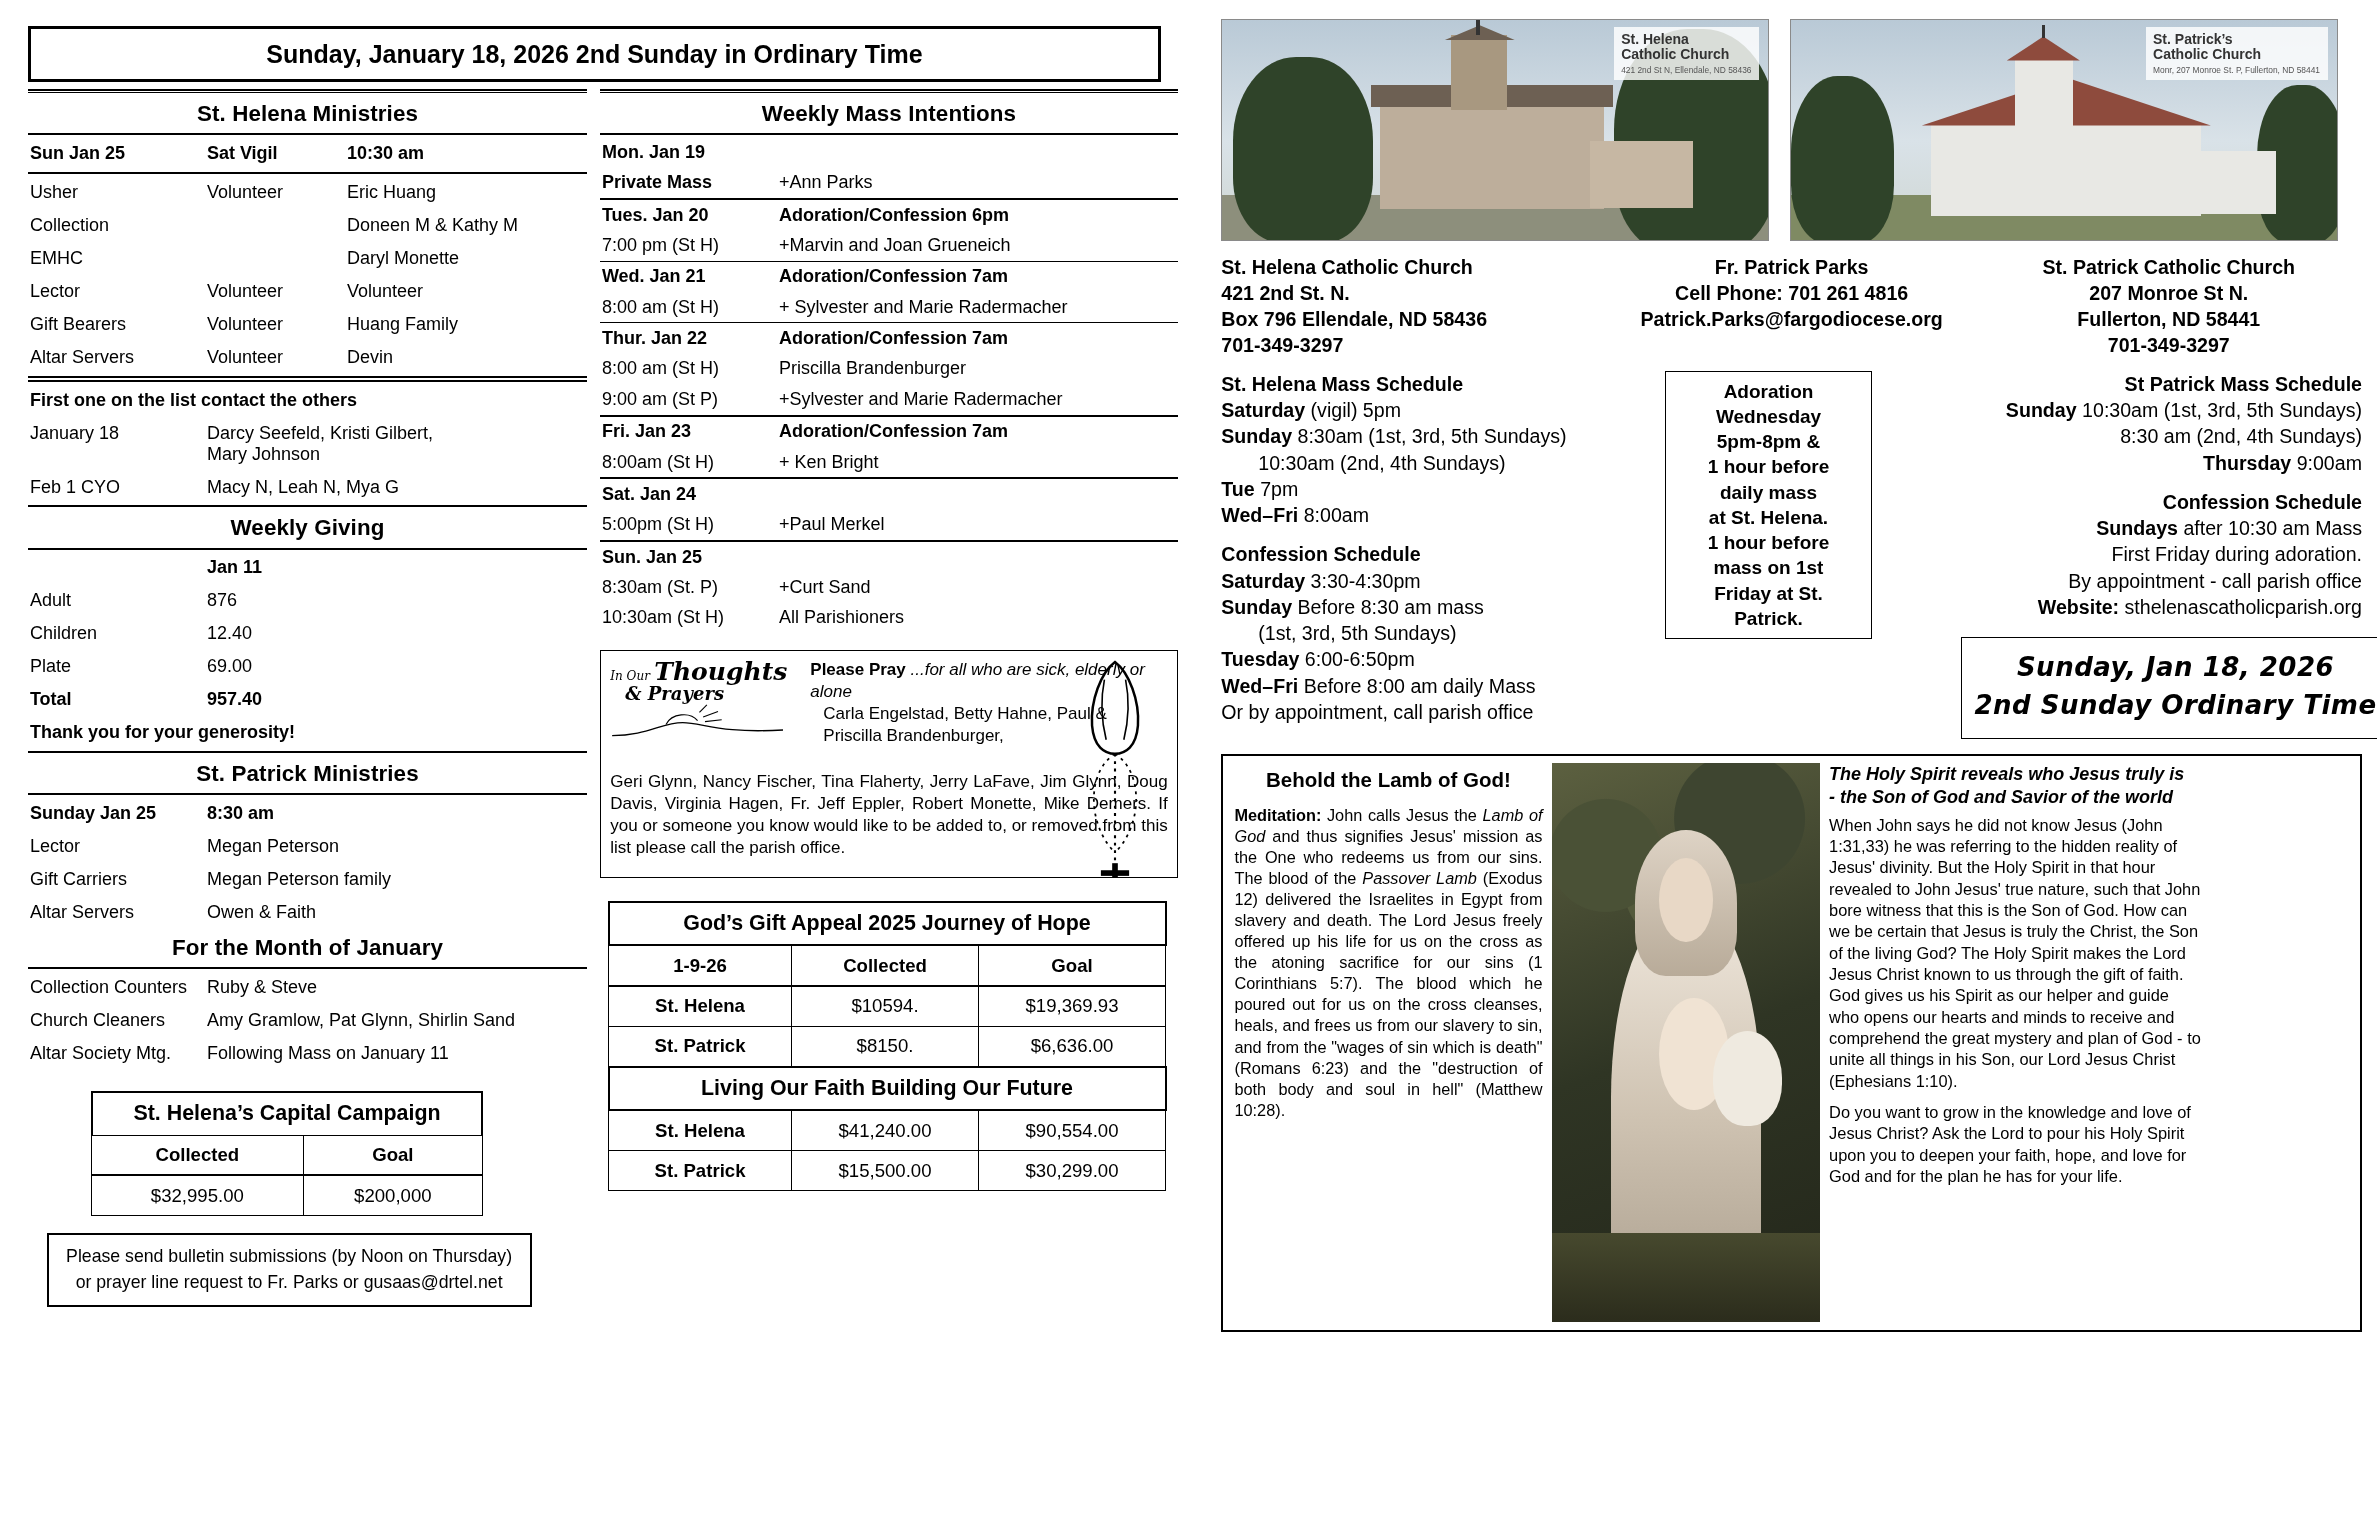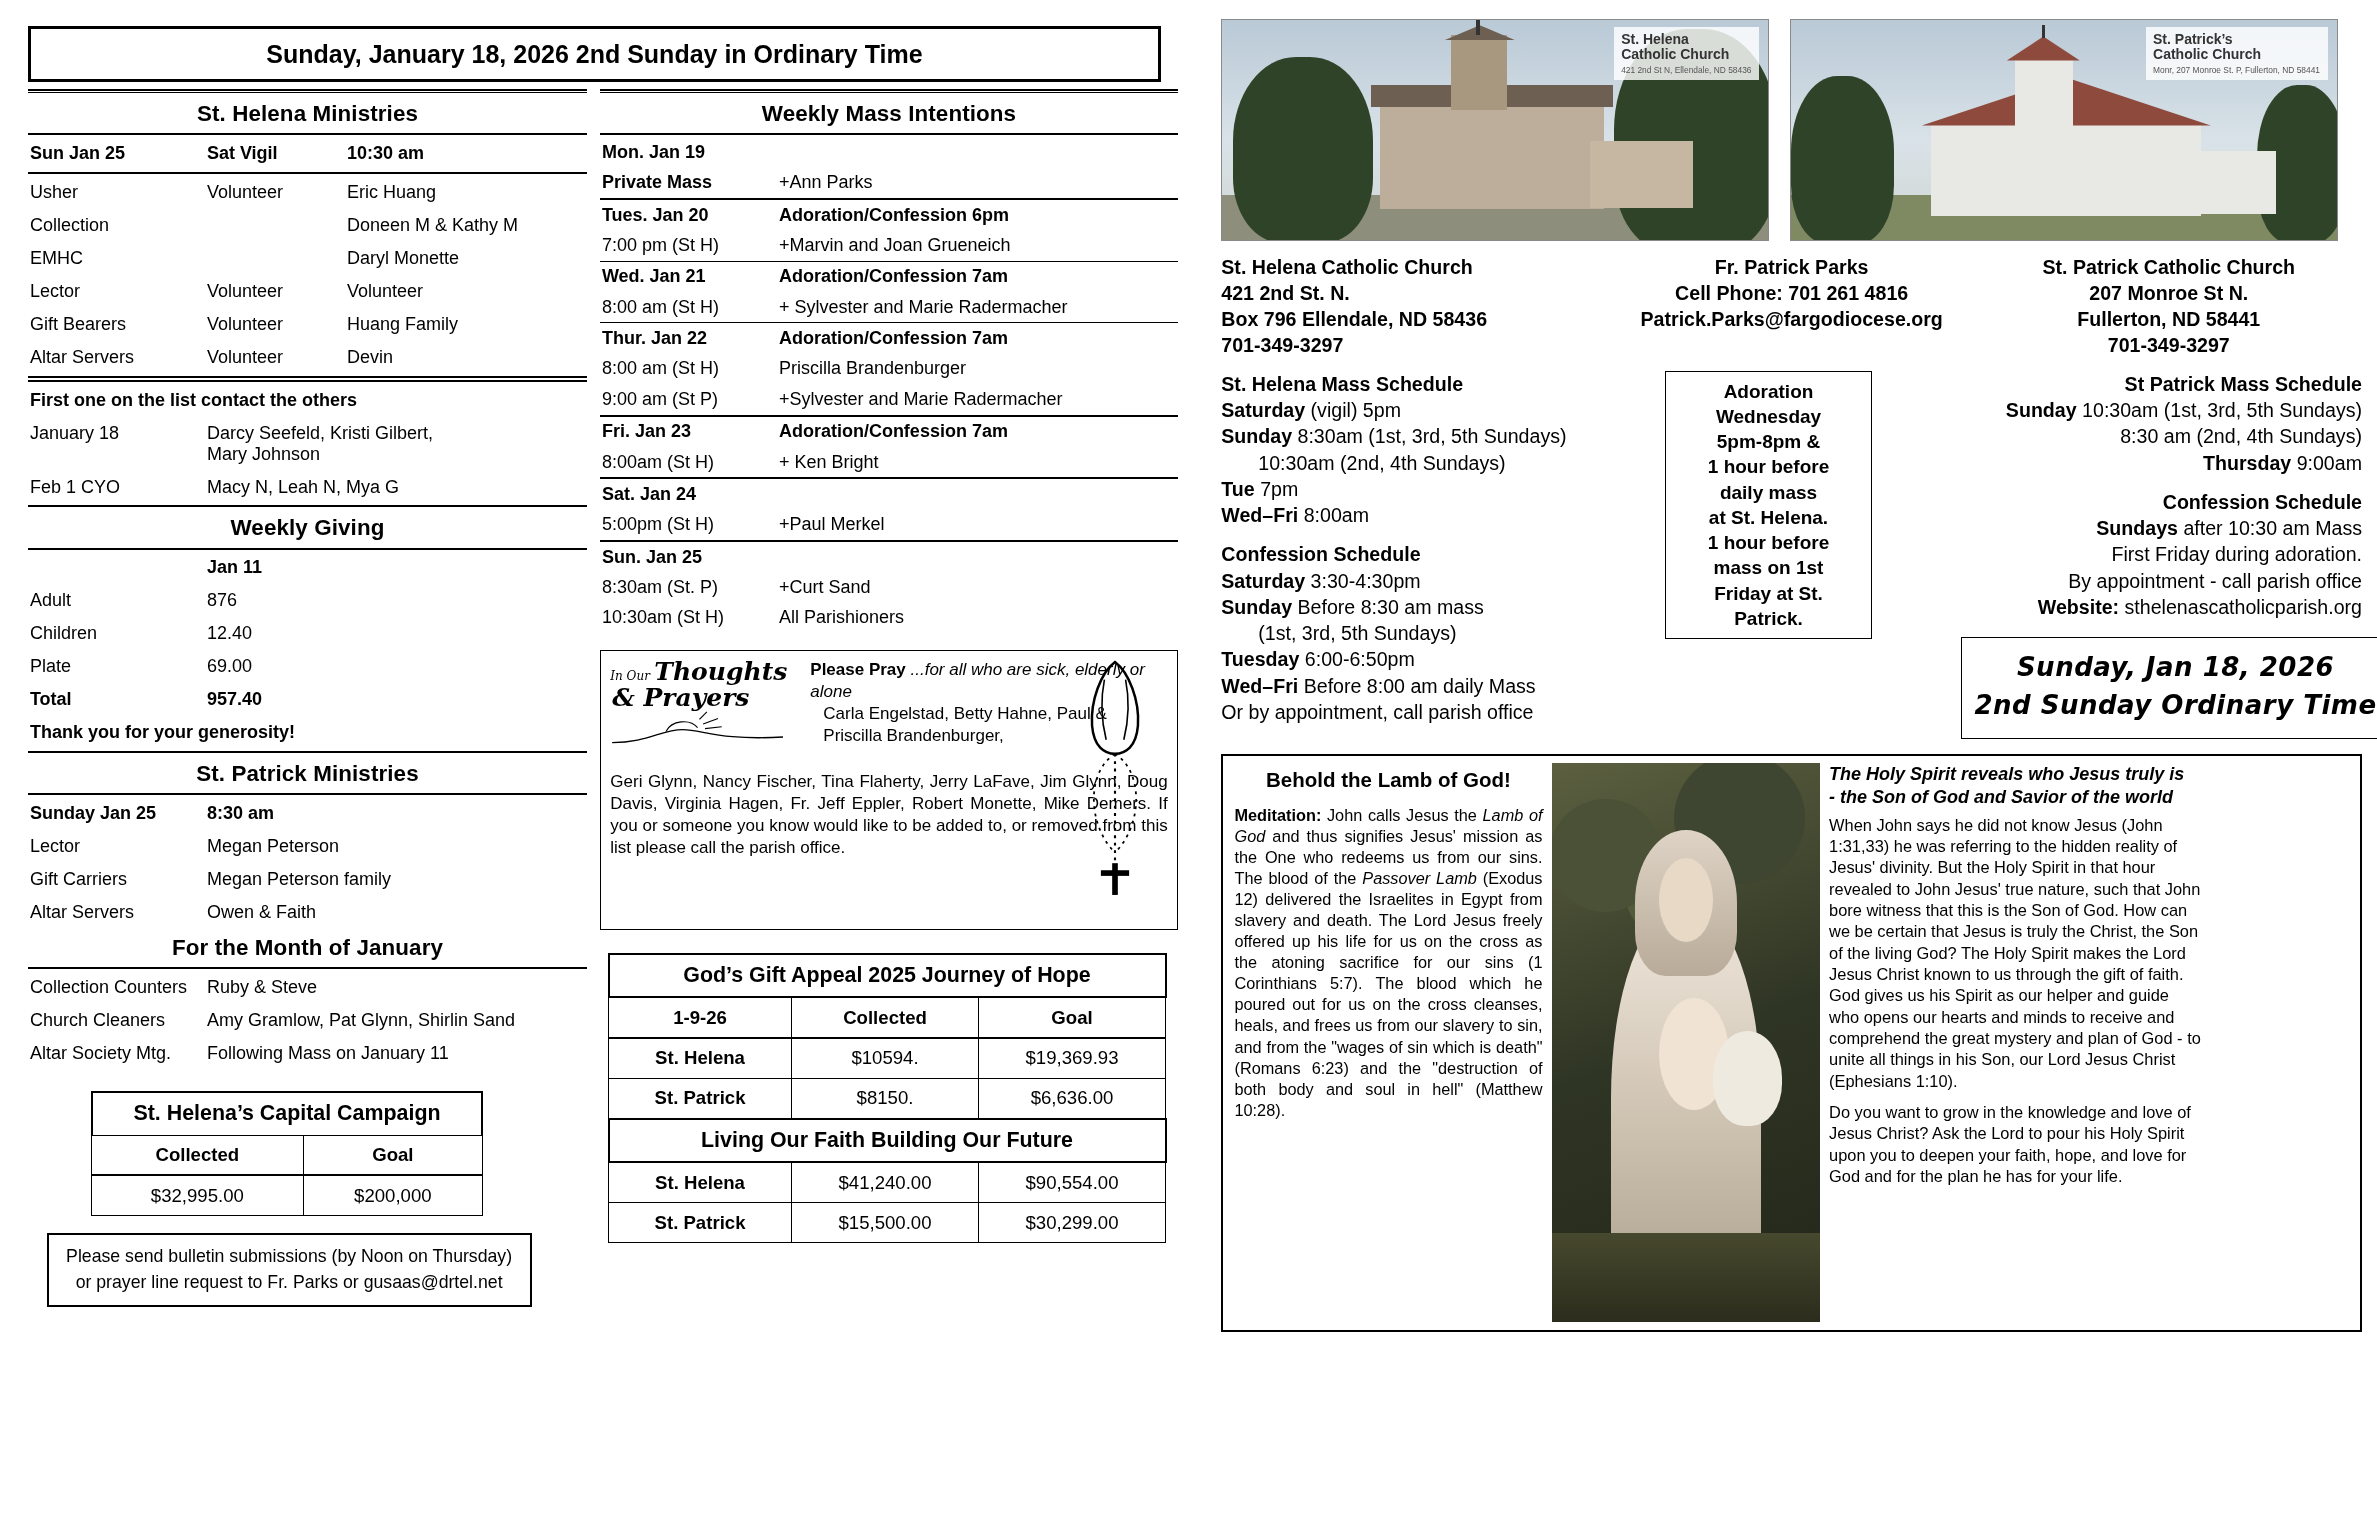--- a/index.html
+++ b/index.html
@@ -50,31 +50,31 @@
   tr.thinline td { border-top: 1.1px solid #000; }
 
   
   .prayer-box {
     border: 1.9px solid #000;
     margin-top: 17px;
     padding: 7.5px 9.3px 9.3px 9.3px;
     font-size: 17px;
     line-height: 1.30;
     position: relative;
-    height: 280px;
+    height: 228px;
     overflow: hidden;
   }
   .prayer-logo {
     float: left; width: 191px; height: 112px; margin-right: 5.6px;
     font-family: "DejaVu Serif", serif;
     font-style: italic; font-size: 14px; line-height:1.05;
   }
   .pl1 { font-size: 12px; }
   .pl2 { font-size: 25px; font-weight:bold; }
-  .pl3 { font-size: 25px; font-weight:bold; margin-left: 2px;}
+  .pl3 { font-size: 18px; font-weight:bold; margin-left: 15px;}
   .hands {
     position: absolute; right: 5.6px; top: 3.7px; width: 112px; height: 247px;
   }
   .pray-lead { font-weight: bold; }
   .pray-ital { font-style: italic; }
 
   
   .gg-wrap { margin-top: 22.4px; width: 559px; margin-left: 7.5px; }
   table.bordered { width: 100%; border-collapse: collapse; font-size: 18.6px; padding-left: 31px; }
   table.bordered td, table.bordered th {

